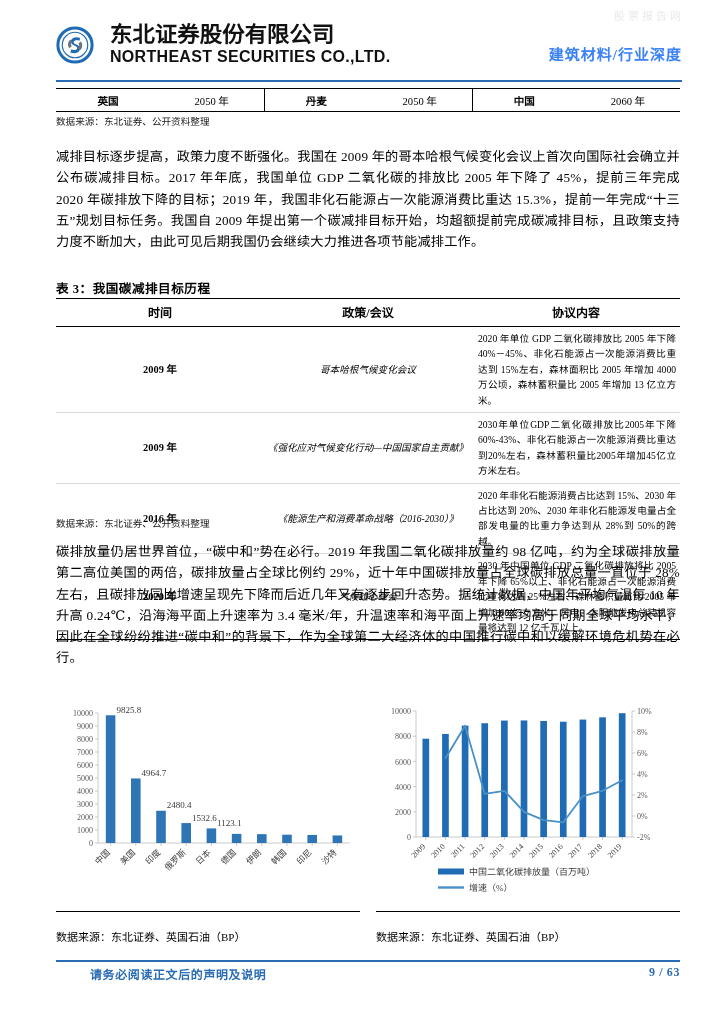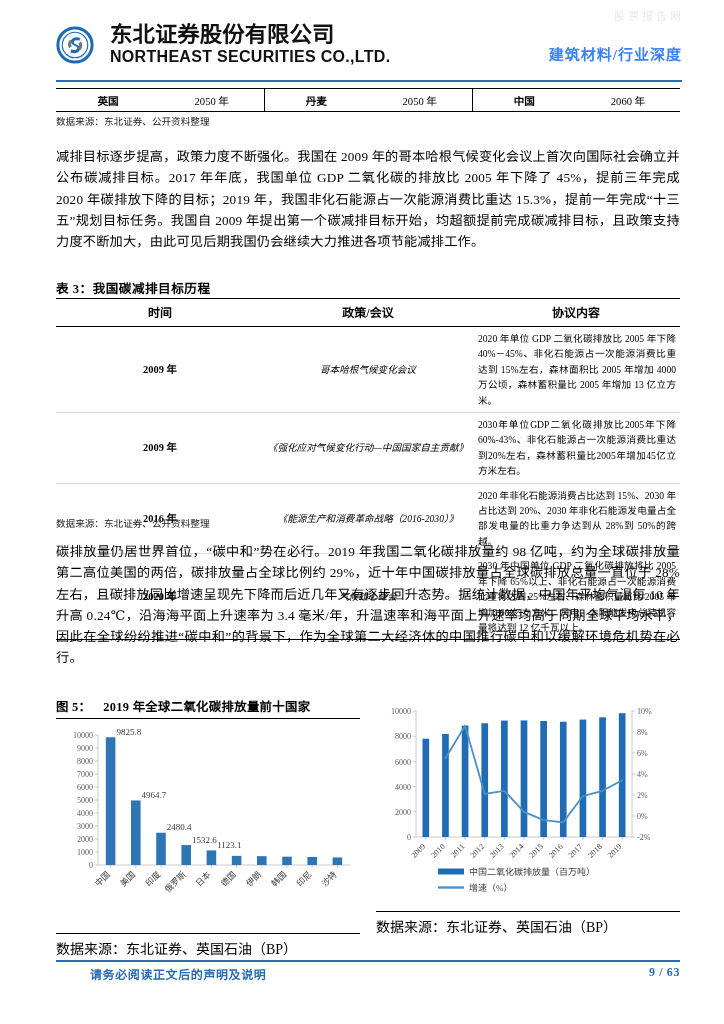--- a/index.html
+++ b/index.html
@@ -213,22 +213,22 @@
     border-bottom: 1.5px solid #000;
     white-space: nowrap;
   }
   .fig-head .fig-no { margin-right: 12px; }
   .fig-body {
     height: 214px;
     position: relative;
   }
   .fig-foot {
     border-top: 1.4px solid #000;
-    font-size: 14px;
-    padding-top: 4px;
+    font-size: 11px;
+    padding-top: 16px;
   }
 
   .chart-svg { display: block; }
 
   
   .footer-rule {
     position: absolute;
     left: 56px;
     right: 44px;
     top: 960px;
@@ -324,23 +324,20 @@
         <td class="c-policy">气候雄心峰会</td>
         <td class="c-content">2030 年中国单位 GDP 二氧化碳排放将比 2005 年下降 65%以上、非化石能源占一次能源消费比重将达到 25%左右、森林蓄积量将比 2005 年增加 60 亿立方米、风电、太阳能发电总装机容量将达到 12 亿千瓦以上。</td>
       </tr>
     </tbody>
   </table>
   <div class="src" style="top:516px">数据来源：东北证券、公开资料整理</div>
 
   <div class="para" style="top:541px">碳排放量仍居世界首位，“碳中和”势在必行。2019 年我国二氧化碳排放量约 98 亿吨，约为全球碳排放量第二高位美国的两倍，碳排放量占全球比例约 29%，近十年中国碳排放量占全球碳排放总量一直位于 28%左右，且碳排放同比增速呈现先下降而后近几年又有逐步回升态势。据统计数据，中国年平均气温每 10 年升高 0.24℃，沿海海平面上升速率为 3.4 毫米/年，升温速率和海平面上升速率均高于同期全球平均水平，因此在全球纷纷推进“碳中和”的背景下，作为全球第二大经济体的中国推行碳中和以缓解环境危机势在必行。</div>
 
   <div class="figure fig-left" style="top:697px">
-    <div class="fig-head">
-      <span class="fig-no">图 5：</span><span>2019 年全球二氧化碳排放量前十国家</span>
-    </div>
     <div class="fig-body">
       <svg class="chart-svg" id="chart5" width="304" height="214" viewBox="0 0 304 214">
           <line x1="42" y1="16" x2="42" y2="146" stroke="#bdbdbd" stroke-width="0.8"></line>
           <line x1="39" y1="146" x2="42" y2="146" stroke="#bdbdbd" stroke-width="0.8"></line>
           <text x="37" y="149.2" text-anchor="end" font-size="8" font-family="&quot;Liberation Serif&quot;, serif" fill="#5a5a5a">0</text>
           <line x1="39" y1="133" x2="42" y2="133" stroke="#bdbdbd" stroke-width="0.8"></line>
           <text x="37" y="136.2" text-anchor="end" font-size="8" font-family="&quot;Liberation Serif&quot;, serif" fill="#5a5a5a">1000</text>
           <line x1="39" y1="120" x2="42" y2="120" stroke="#bdbdbd" stroke-width="0.8"></line>
           <text x="37" y="123.2" text-anchor="end" font-size="8" font-family="&quot;Liberation Serif&quot;, serif" fill="#5a5a5a">2000</text>
           <line x1="39" y1="107" x2="42" y2="107" stroke="#bdbdbd" stroke-width="0.8"></line>

